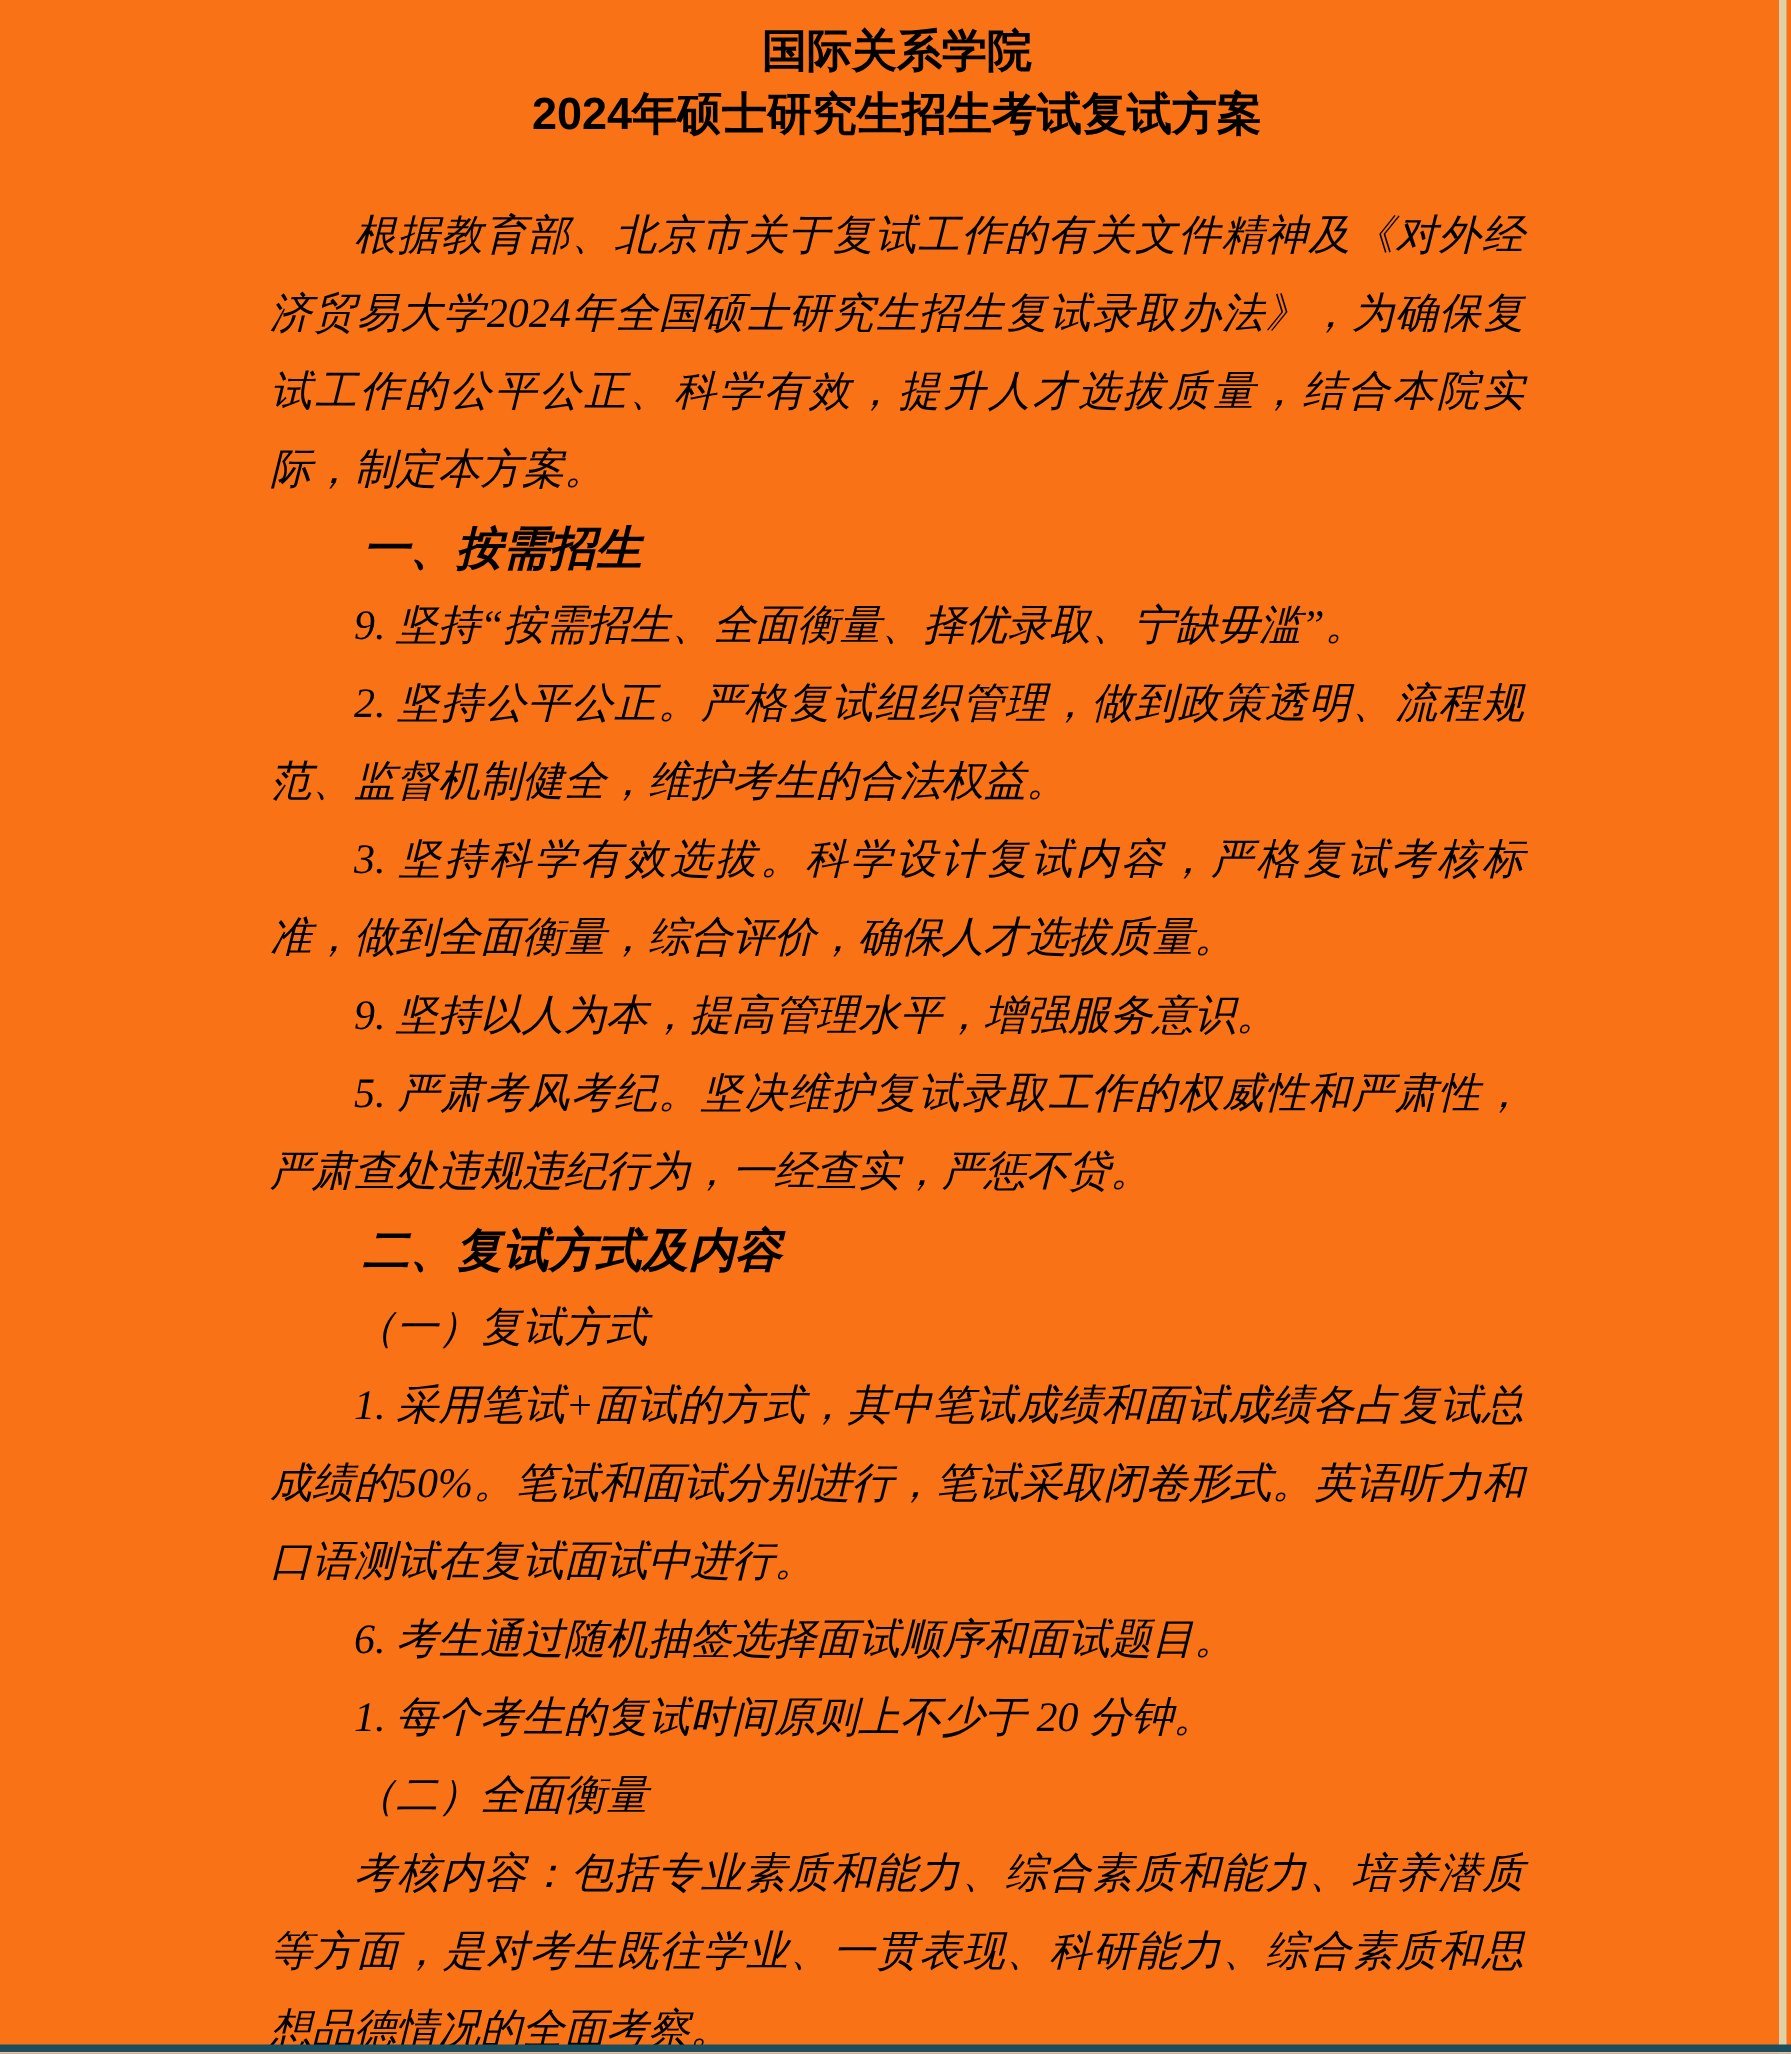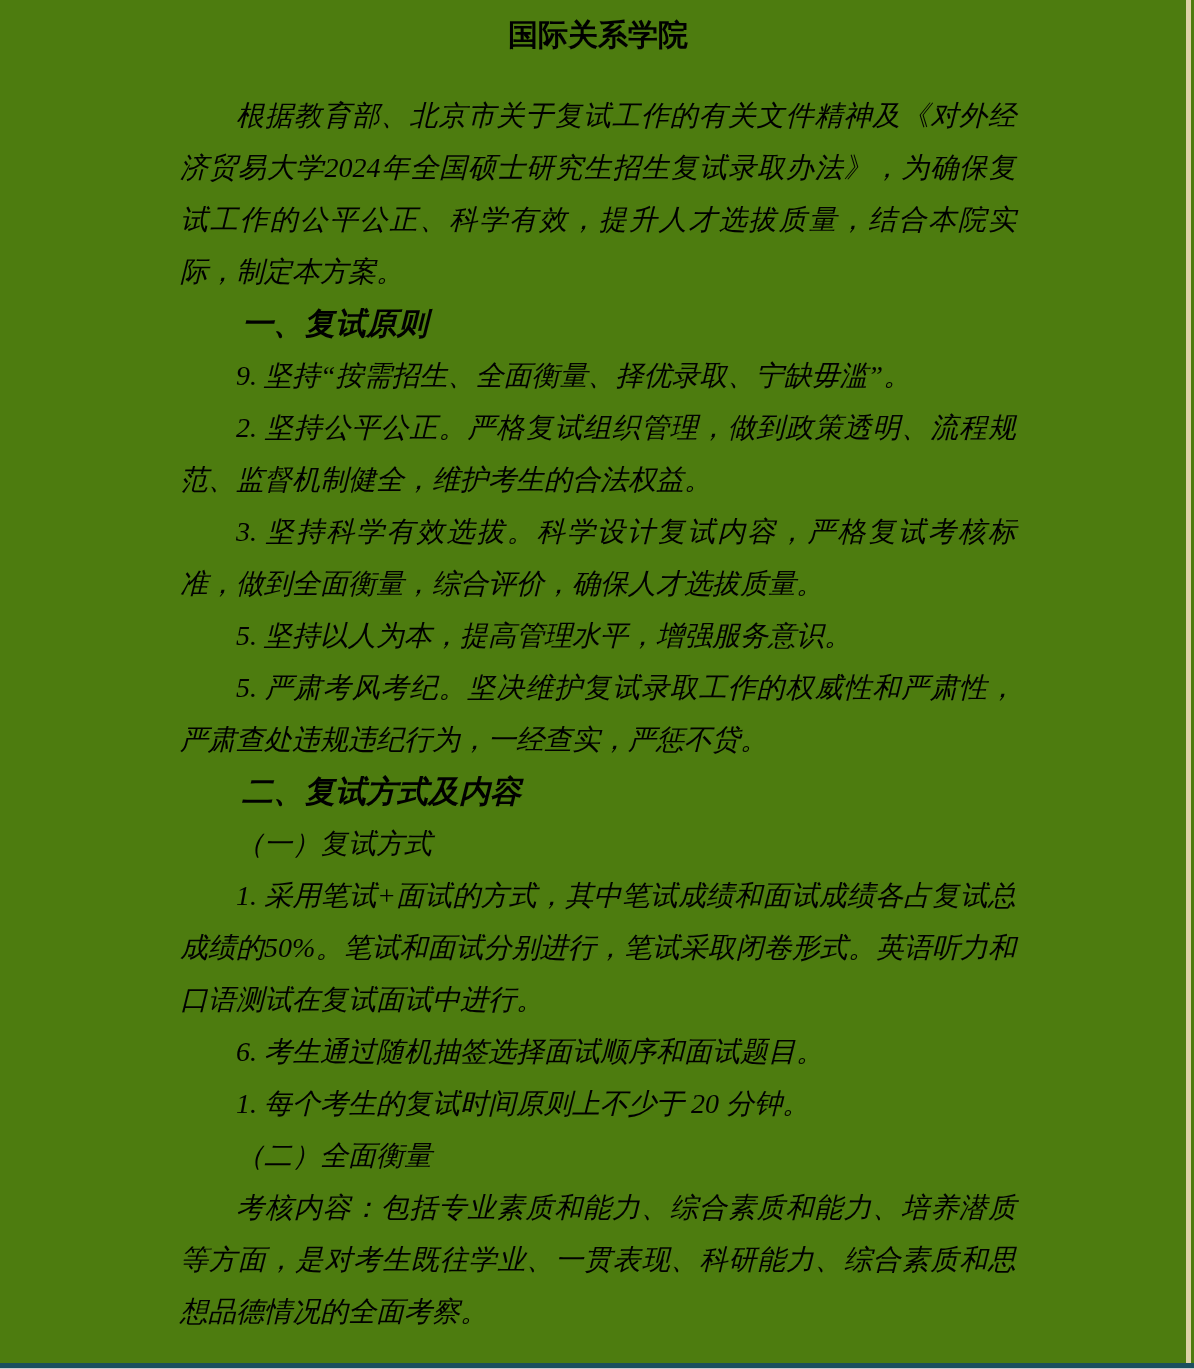--- a/index.html
+++ b/index.html
@@ -1,21 +1,21 @@
 <!DOCTYPE html>
 <html><head>
 <meta charset="utf-8">
 <style>
   html, body { margin: 0; padding: 0; }
   body { background: #ffffff; }
   .page {
     position: relative;
     width: 1194px;
     height: 1369px;
-    background: #4d7c0f;
+    background: #f97316;
     overflow: hidden;
     font-family: "Liberation Serif", "DejaVu Serif", serif;
     color: #000000;
   }
   .content {
     position: absolute;
     top: 14px;
     left: 180px;
     width: 836px;
   }
@@ -74,27 +74,28 @@
     background: #c9cdce;
   }
 </style>
 </head>
 <body>
 
 <div class="page">
   <div class="content">
     <div class="title-block">
       <div>国际关系学院</div>
+      <div>2024年硕士研究生招生考试复试方案</div>
     </div>
     <div class="block para">根据教育部、北京市关于复试工作的有关文件精神及《对外经济贸易大学2024年全国硕士研究生招生复试录取办法》，为确保复试工作的公平公正、科学有效，提升人才选拔质量，结合本院实际，制定本方案。</div>
-    <div class="block heading">一、复试原则</div>
+    <div class="block heading">一、按需招生</div>
     <div class="block item">9. 坚持“按需招生、全面衡量、择优录取、宁缺毋滥”。</div>
     <div class="block item">2. 坚持公平公正。严格复试组织管理，做到政策透明、流程规范、监督机制健全，维护考生的合法权益。</div>
     <div class="block item">3. 坚持科学有效选拔。科学设计复试内容，严格复试考核标准，做到全面衡量，综合评价，确保人才选拔质量。</div>
-    <div class="block item">5. 坚持以人为本，提高管理水平，增强服务意识。</div>
+    <div class="block item">9. 坚持以人为本，提高管理水平，增强服务意识。</div>
     <div class="block item">5. 严肃考风考纪。坚决维护复试录取工作的权威性和严肃性，严肃查处违规违纪行为，一经查实，严惩不贷。</div>
     <div class="block heading">二、复试方式及内容</div>
     <div class="block subheading">（一）复试方式</div>
     <div class="block item">1. 采用笔试+面试的方式，其中笔试成绩和面试成绩各占复试总成绩的50%。笔试和面试分别进行，笔试采取闭卷形式。英语听力和口语测试在复试面试中进行。</div>
     <div class="block item">6. 考生通过随机抽签选择面试顺序和面试题目。</div>
     <div class="block item">1. 每个考生的复试时间原则上不少于 20 分钟。</div>
     <div class="block subheading">（二）全面衡量</div>
     <div class="block para">考核内容：包括专业素质和能力、综合素质和能力、培养潜质等方面，是对考生既往学业、一贯表现、科研能力、综合素质和思想品德情况的全面考察。</div>
   </div>
   <div class="edge-stripe" style="background: rgb(222, 209, 167);"></div>

